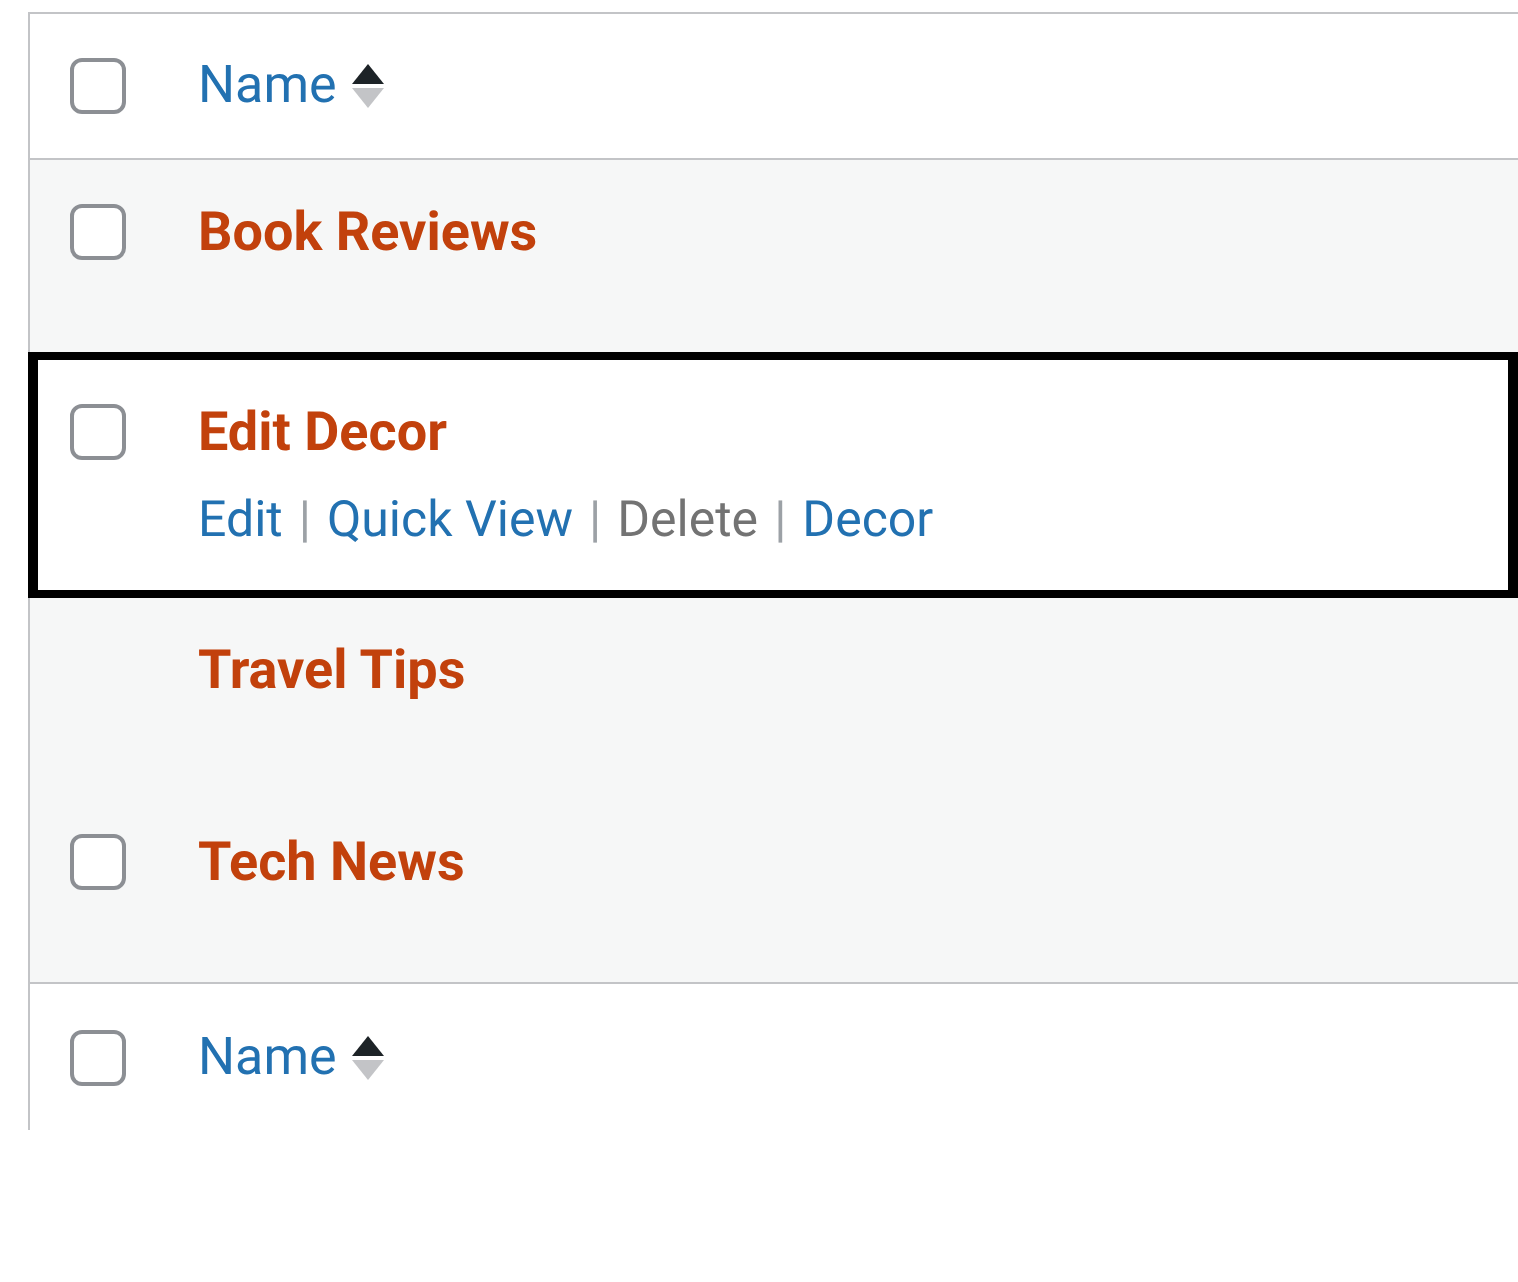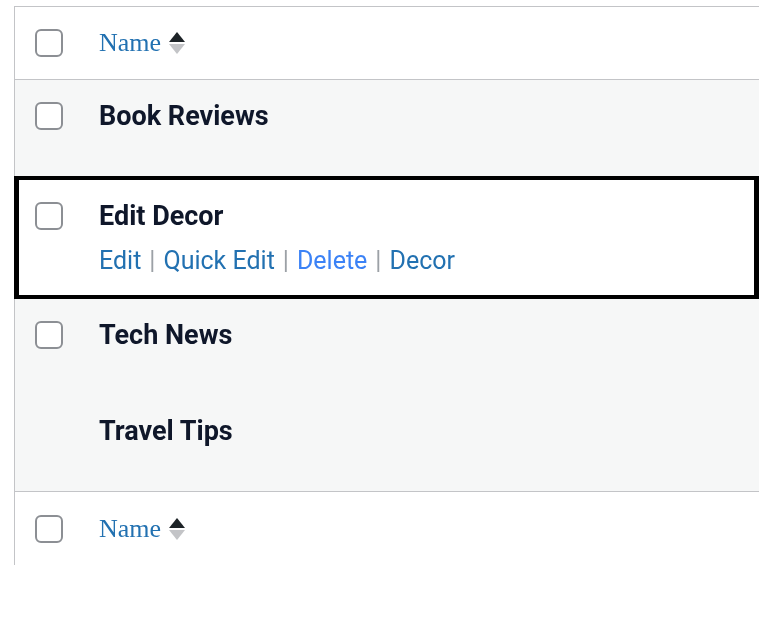--- a/index.html
+++ b/index.html
@@ -59,21 +59,20 @@
     margin-top: 2px;
     cursor: pointer;
   }
   .header-row .checkbox, .footer-row .checkbox {
     margin-top: 0;
   }
   .col-name-header {
     display: flex;
     align-items: center;
     gap: 6px;
-    font-family: Liberation Serif, serif;
   }
   .col-name-header a {
     color: #2271b1;
     font-size: 26px;
     font-weight: 400;
     text-decoration: none;
     cursor: pointer;
   }
   .sort-indicator {
     display: inline-flex;
@@ -92,40 +91,40 @@
     width: 0; height: 0;
     border-left: 8px solid transparent;
     border-right: 8px solid transparent;
     border-top: 10px solid #c3c4c7;
   }
   .row-content {
     display: flex;
     flex-direction: column;
   }
   .row-title {
-    color: #0f172a;
+    color: #c2410c;
     font-size: 27px;
     font-weight: 700;
     text-decoration: none;
     cursor: pointer;
   }
   .row-actions {
     margin-top: 14px;
     font-size: 25px;
     display: flex;
     align-items: flex-start;
     flex-wrap: wrap;
   }
   .row-actions a {
     color: #2271b1;
     text-decoration: none;
     cursor: pointer;
   }
   .row-actions a.delete {
-    color: #3b82f6;
+    color: #737373;
   }
   .row-actions .sep {
     color: #9ca1a6;
     padding: 0 8px;
   }
 </style>
 </head>
 <body>
 
 <div class="table-container">
@@ -148,40 +147,40 @@
     </div>
   </div>
 
   <div class="data-row hovered">
     <div class="checkbox"></div>
     <div class="row-content">
       <a class="row-title">Edit Decor</a>
       <div class="row-actions">
         <a>Edit</a>
         <span class="sep">|</span>
-        <a>Quick Edit</a>
+        <a>Quick View</a>
         <span class="sep">|</span>
         <a class="delete">Delete</a>
         <span class="sep">|</span>
         <a>Decor</a>
       </div>
     </div>
   </div>
 
+  <div class="data-row no-checkbox">
+    <div class="checkbox"></div>
+    <div class="row-content">
+      <a class="row-title">Travel Tips</a>
+    </div>
+  </div>
+
   <div class="data-row">
     <div class="checkbox"></div>
     <div class="row-content">
       <a class="row-title">Tech News</a>
-    </div>
-  </div>
-
-  <div class="data-row no-checkbox">
-    <div class="checkbox"></div>
-    <div class="row-content">
-      <a class="row-title">Travel Tips</a>
     </div>
   </div>
 
   <div class="footer-row">
     <div class="checkbox"></div>
     <div class="col-name-header">
       <a>Name</a>
       <span class="sort-indicator">
         <span class="sort-up"></span>
         <span class="sort-down"></span>

